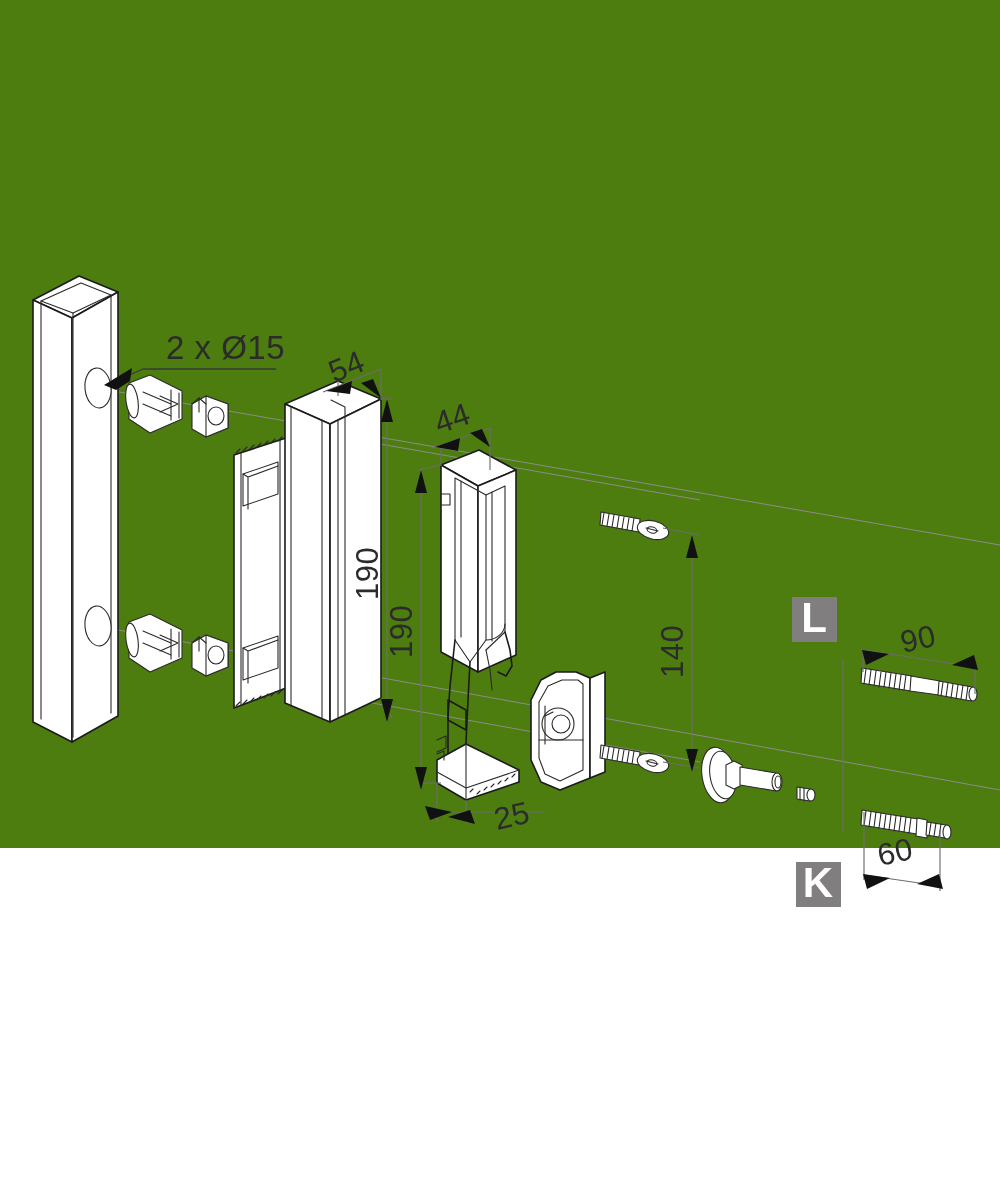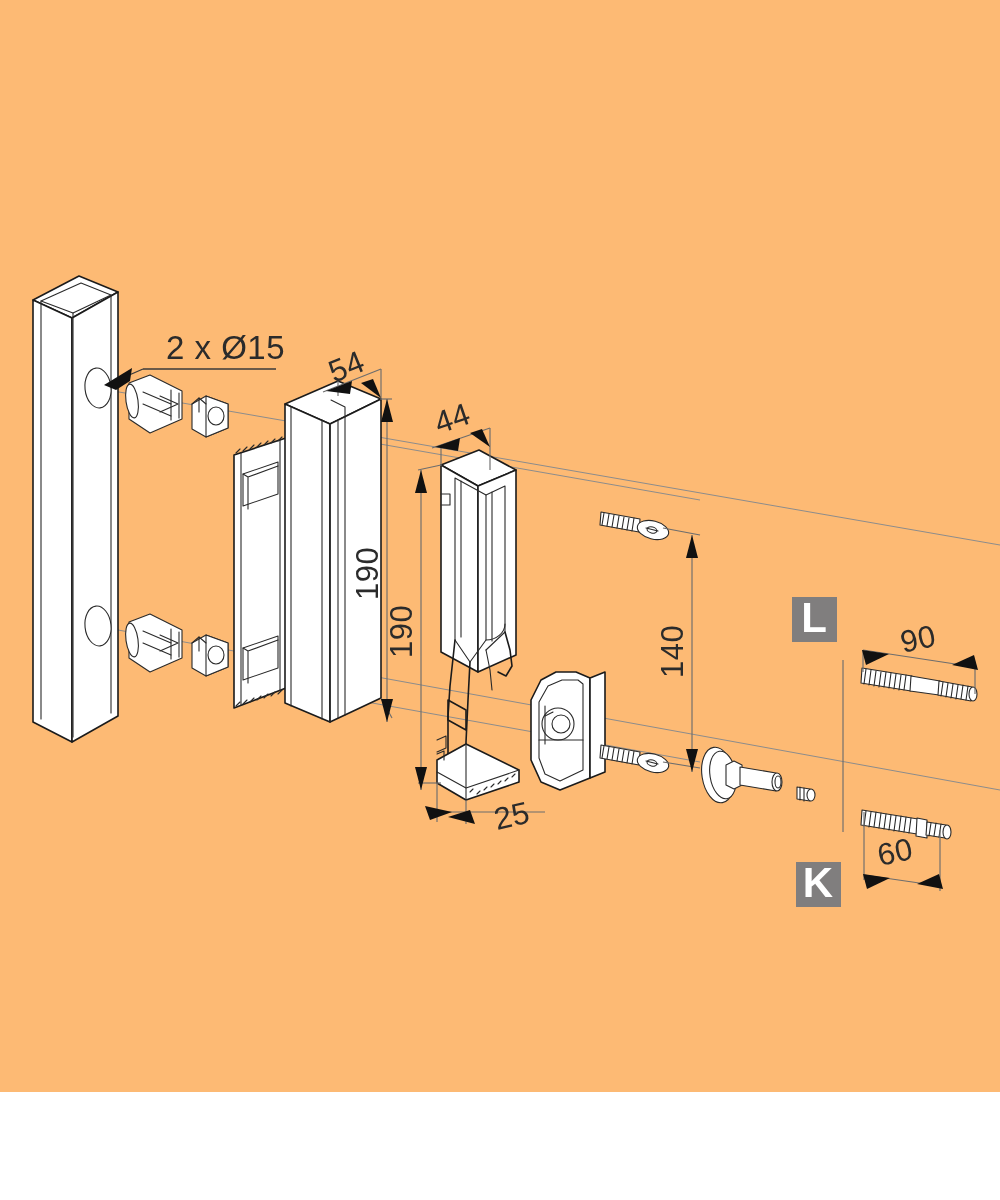--- a/index.html
+++ b/index.html
@@ -10,22 +10,22 @@
   }
   body {
     width: 1000px;
     height: 1200px;
     font-family: "Liberation Sans", sans-serif;
     overflow: hidden;
   }
   #drawing-root {
     position: relative;
     width: 1000px;
-    height: 1092px;
-    background: #fdba74;
+    height: 848px;
+    background: #4d7c0f;
   }
   svg.sheet {
     position: absolute;
     left: 0;
     top: 0;
     width: 1000px;
     height: 1200px;
     display: block;
   }
   

